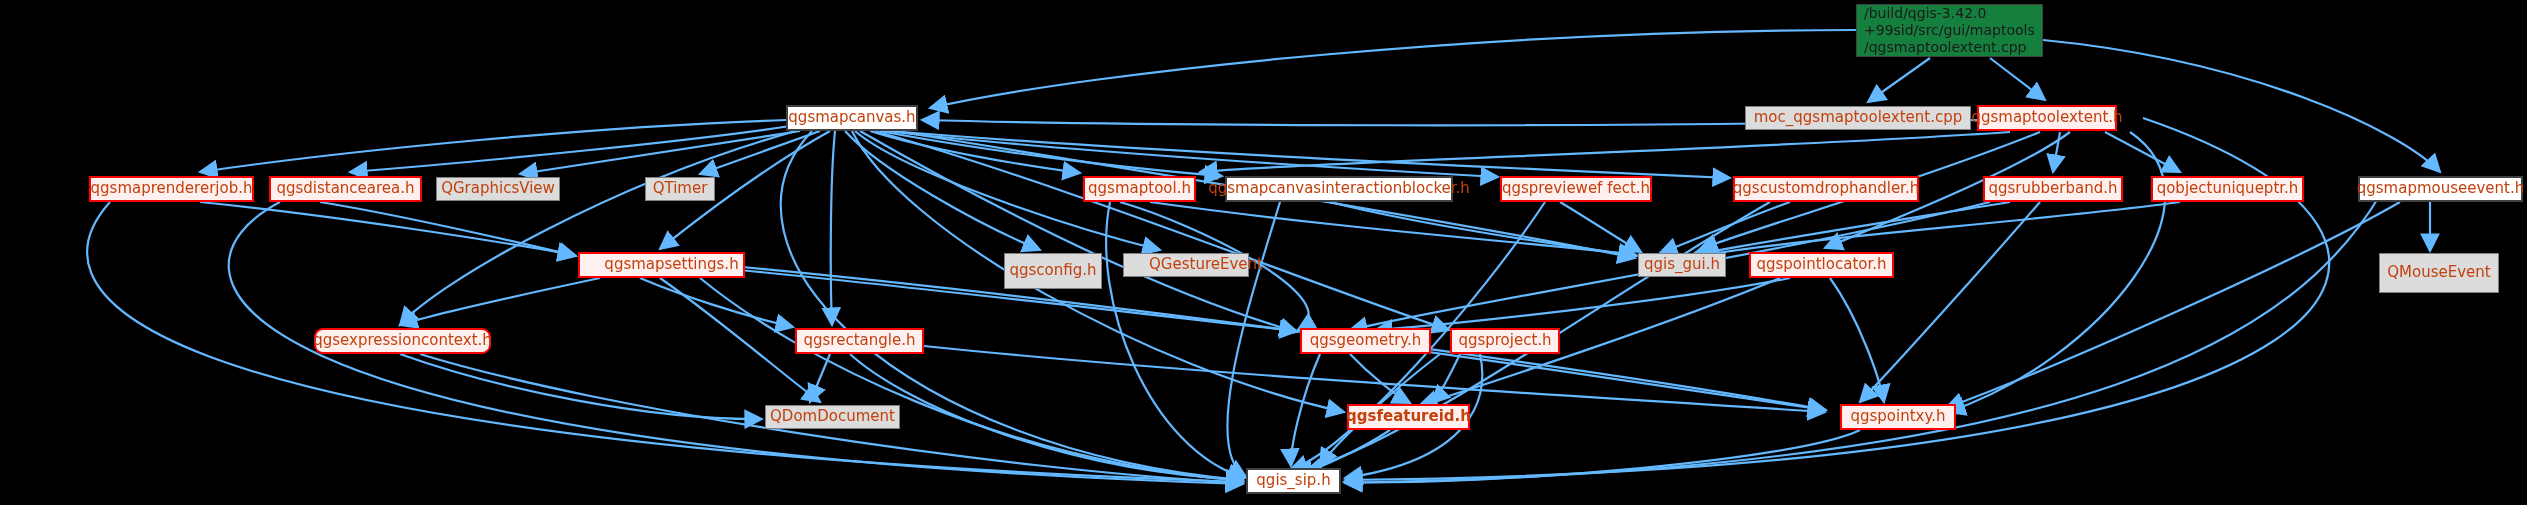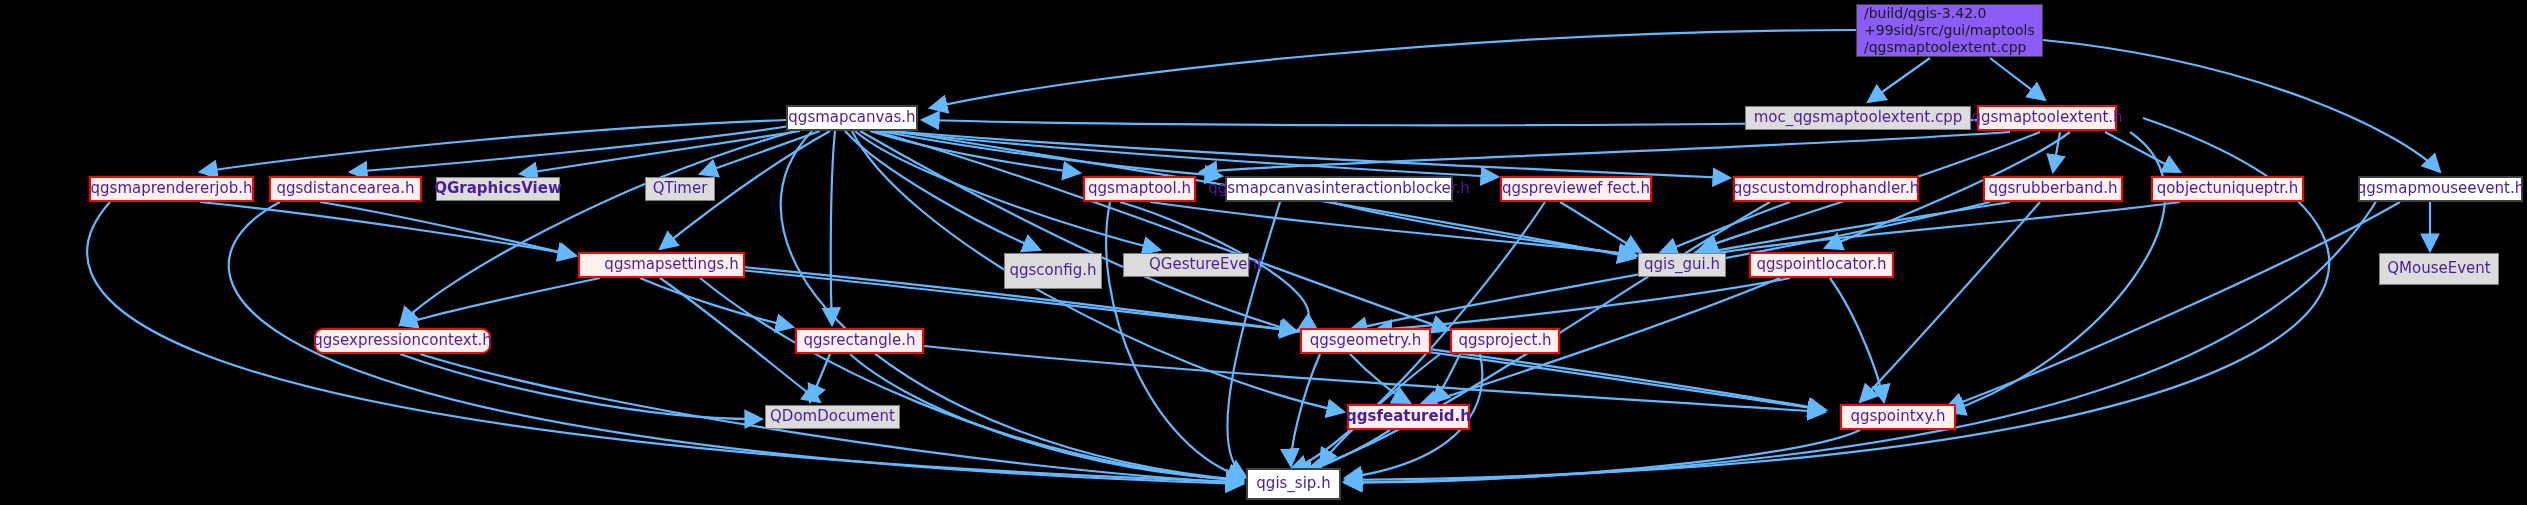--- a/index.html
+++ b/index.html
@@ -1,24 +1,24 @@
 <!DOCTYPE html>
 <html><head>
 <meta charset="utf-8">
 <style>
   html,body{margin:0;padding:0;background:#000;}
   #stage{position:relative;width:2527px;height:505px;background:#000;overflow:hidden;
          font-family:"DejaVu Sans","Liberation Sans",sans-serif;}
   #edges{position:absolute;left:0;top:0;width:2527px;height:505px;pointer-events:none;}
   .node{position:absolute;box-sizing:border-box;display:flex;align-items:center;justify-content:center;
-        white-space:nowrap;line-height:1.05;text-align:center;color:#4c1d95;}
+        white-space:nowrap;line-height:1.05;text-align:center;color:#c2410c;}
   .n-red{background:#fff0f0;border:2px solid #ff0000;font-size:15px;}
   .n-gray{background:#dcdcdc;border:1px solid #808080;font-size:15px;}
   .n-white{background:#ffffff;border:2px solid #404040;font-size:15px;}
-  .n-root{background:#8b5cf6;border:1px solid #404040;font-size:14px;color:#1a1a1a;
+  .n-root{background:#15803d;border:1px solid #404040;font-size:14px;color:#1a1a1a;
           flex-direction:column;align-items:flex-start;padding:3px 7px;line-height:1.22;}
   .n-root div{white-space:nowrap;}
 </style>
 </head>
 <body>
 
 <div id="stage">
   <svg id="edges" viewBox="0 0 2527 505">
     <defs>
       <marker id="ar" markerWidth="9" markerHeight="9" refX="8" refY="4.5" orient="auto">
@@ -125,40 +125,40 @@
     <div>+99sid/src/gui/maptools</div>
     <div>/qgsmaptoolextent.cpp</div>
   </div>
 
   <div class="node n-gray" style="left:1745px;top:106px;width:226px;height:24px;">moc_qgsmaptoolextent.cpp</div>
   <div class="node n-red" style="left:1977px;top:105px;width:140px;height:26px;">qgsmaptoolextent.h</div>
   <div class="node n-white" style="left:786px;top:105px;width:132px;height:26px;">qgsmapcanvas.h</div>
 
   <div class="node n-red" style="left:89px;top:176px;width:165px;height:26px;">qgsmaprendererjob.h</div>
   <div class="node n-red" style="left:269px;top:176px;width:153px;height:26px;">qgsdistancearea.h</div>
-  <div class="node n-gray" style="left:436px;top:177px;width:124px;height:24px;font-weight:bold;">QGraphicsView</div>
+  <div class="node n-gray" style="left:436px;top:177px;width:124px;height:24px;">QGraphicsView</div>
   <div class="node n-gray" style="left:645px;top:177px;width:70px;height:24px;">QTimer</div>
   <div class="node n-red" style="left:1083px;top:176px;width:113px;height:26px;">qgsmaptool.h</div>
   <div class="node n-white" style="left:1225px;top:176px;width:228px;height:26px;">qgsmapcanvasinteractionblocker.h</div>
   <div class="node n-red" style="left:1500px;top:176px;width:152px;height:26px;">qgspreviewef fect.h</div>
   <div class="node n-red" style="left:1733px;top:176px;width:186px;height:26px;">qgscustomdrophandler.h</div>
   <div class="node n-red" style="left:1983px;top:176px;width:140px;height:26px;">qgsrubberband.h</div>
   <div class="node n-red" style="left:2151px;top:176px;width:153px;height:26px;">qobjectuniqueptr.h</div>
   <div class="node n-white" style="left:2358px;top:176px;width:165px;height:26px;">qgsmapmouseevent.h</div>
 
   <div class="node n-red" style="left:578px;top:252px;width:167px;height:26px;padding-left:20px;">qgsmapsettings.h</div>
   <div class="node n-gray" style="left:1004px;top:253px;width:98px;height:36px;">qgsconfig.h</div>
   <div class="node n-gray" style="left:1123px;top:253px;width:126px;height:24px;padding-left:40px;">QGestureEvent</div>
   <div class="node n-gray" style="left:1638px;top:253px;width:88px;height:24px;">qgis_gui.h</div>
   <div class="node n-red" style="left:1749px;top:252px;width:145px;height:26px;">qgspointlocator.h</div>
-  <div class="node n-gray" style="left:2379px;top:253px;width:120px;height:32px;">QMouseEvent</div>
+  <div class="node n-gray" style="left:2379px;top:253px;width:120px;height:40px;">QMouseEvent</div>
 
   <div class="node n-red" style="left:314px;top:328px;width:177px;height:26px;border-radius:9px;">qgsexpressioncontext.h</div>
   <div class="node n-red" style="left:795px;top:328px;width:129px;height:26px;">qgsrectangle.h</div>
   <div class="node n-red" style="left:1300px;top:328px;width:131px;height:26px;">qgsgeometry.h</div>
   <div class="node n-red" style="left:1450px;top:328px;width:110px;height:26px;">qgsproject.h</div>
 
   <div class="node n-gray" style="left:765px;top:405px;width:135px;height:24px;">QDomDocument</div>
   <div class="node n-red" style="left:1347px;top:404px;width:123px;height:26px;font-weight:bold;">qgsfeatureid.h</div>
   <div class="node n-red" style="left:1828px;top:404px;width:116px;height:26px;margin-left:12px;">qgspointxy.h</div>
 
-  <div class="node n-white" style="left:1246px;top:468px;width:95px;height:32px;">qgis_sip.h</div>
+  <div class="node n-white" style="left:1246px;top:468px;width:95px;height:26px;">qgis_sip.h</div>
 </div>
 
 </body></html>

